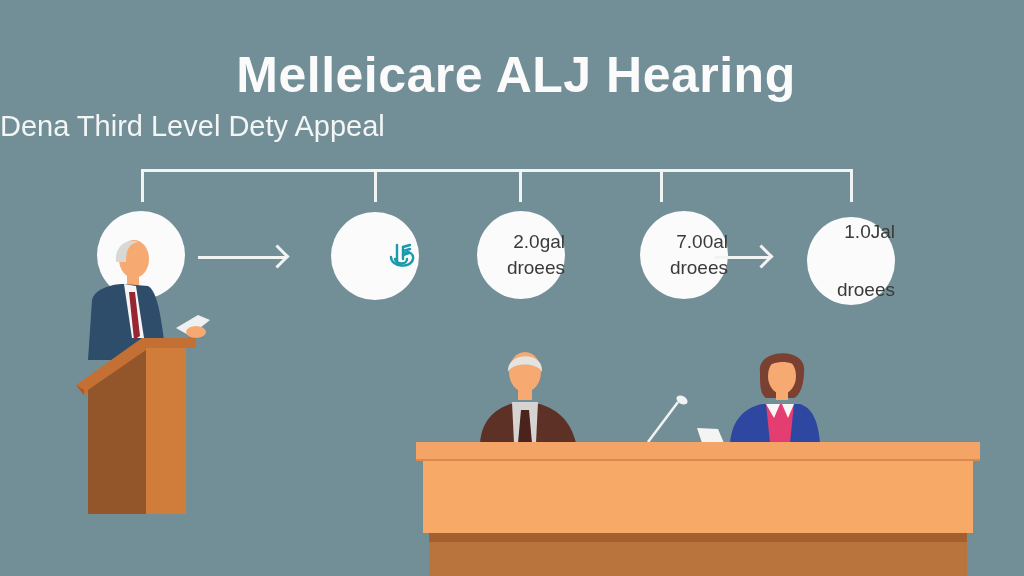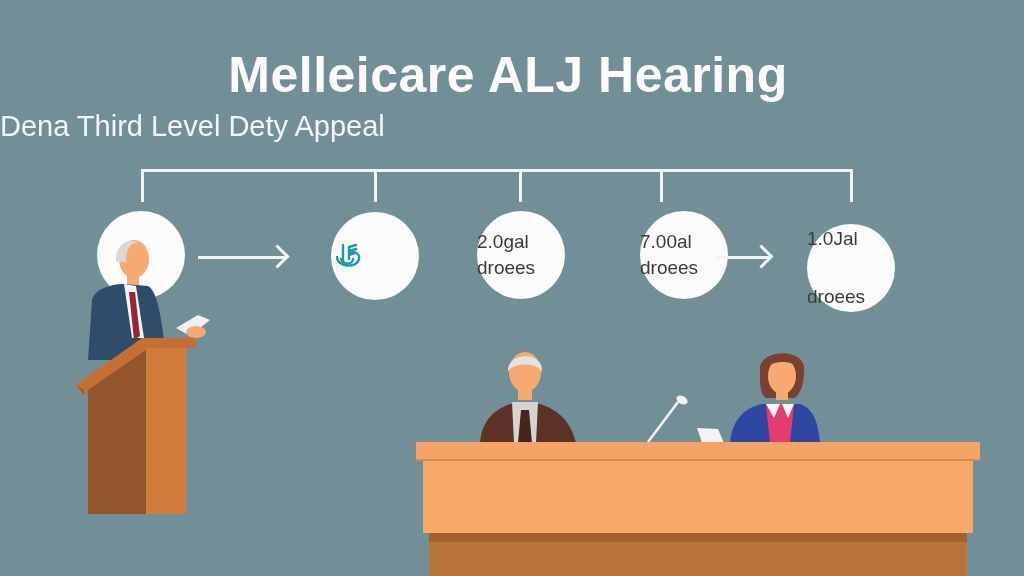--- a/index.html
+++ b/index.html
@@ -1,21 +1,21 @@
 <!DOCTYPE html>
 <html><head>
   <meta charset="utf-8">
   <style>
     html, body { margin: 0; padding: 0; }
     body { width: 1024px; height: 576px; overflow: hidden; background: #728f98; font-family: "Liberation Sans", "DejaVu Sans", sans-serif; position: relative; }
     .abs { position: absolute; }
-    .title { left: 8px; width: 1000px; top: 46px; text-align: center; color: #fbfbfb; font-size: 50px; font-weight: bold; letter-spacing: 0.5px; }
+    .title { left: 16px; width: 1000px; top: 46px; text-align: center; color: #fbfbfb; font-size: 50px; font-weight: bold; letter-spacing: 0.5px; }
     .subtitle { left: 0; width: 1010px; top: 110px; color: #f4f6f6; font-size: 29px; }
     .hline { background: #f2f4f4; }
-    .circle { background: #fbfbfb; border-radius: 50%; display: flex; flex-direction: column; align-items: flex-start; justify-content: center; color: #3a3a3a; font-size: 19px; line-height: 26px; text-align: center; }
+    .circle { background: #fbfbfb; border-radius: 50%; display: flex; flex-direction: column; align-items: flex-end; justify-content: center; color: #3a3a3a; font-size: 19px; line-height: 26px; text-align: center; }
     .arrow { height: 3px; background: #f2f4f4; }
     .arrow::after { content: ""; position: absolute; right: 0; top: -8px; width: 14px; height: 14px; border-right: 3px solid #f2f4f4; border-top: 3px solid #f2f4f4; transform: rotate(45deg); transform-origin: center; }
   </style>
 </head>
 <body>
 
 <div class="abs title">Melleicare ALJ Hearing</div>
 <div class="abs subtitle">Dena Third Level Dety Appeal</div>
 
 <div>
@@ -50,21 +50,21 @@
   <span>droees</span>
 </div>
 
 <div class="abs circle" style="left:640px; top:211px; width:88px; height:88px;">
   <span>7.00al</span>
   <span>droees</span>
 </div>
 
 <div class="abs arrow" style="left:714px; top:256px; width:56px;"></div>
 
-<div class="abs circle" style="left:807px; top:224px; width:88px; height:88px;gap:32px;">
+<div class="abs circle" style="left:807px; top:217px; width:88px; height:88px;gap:32px;">
   <span>1.0Jal</span>
   <span>droees</span>
 </div>
 
 <svg class="abs" style="left:60px; top:230px;" width="170" height="290" viewBox="60 230 170 290">
 
   <ellipse cx="134" cy="259" rx="15" ry="19" fill="#f6a971"></ellipse>
   <path d="M116 262 C114 244, 130 238, 138 242 C128 244, 126 252, 126 262 Z" fill="#d8d8d4"></path>
   <rect x="127" y="274" width="12" height="12" fill="#f6a971"></rect>
 

